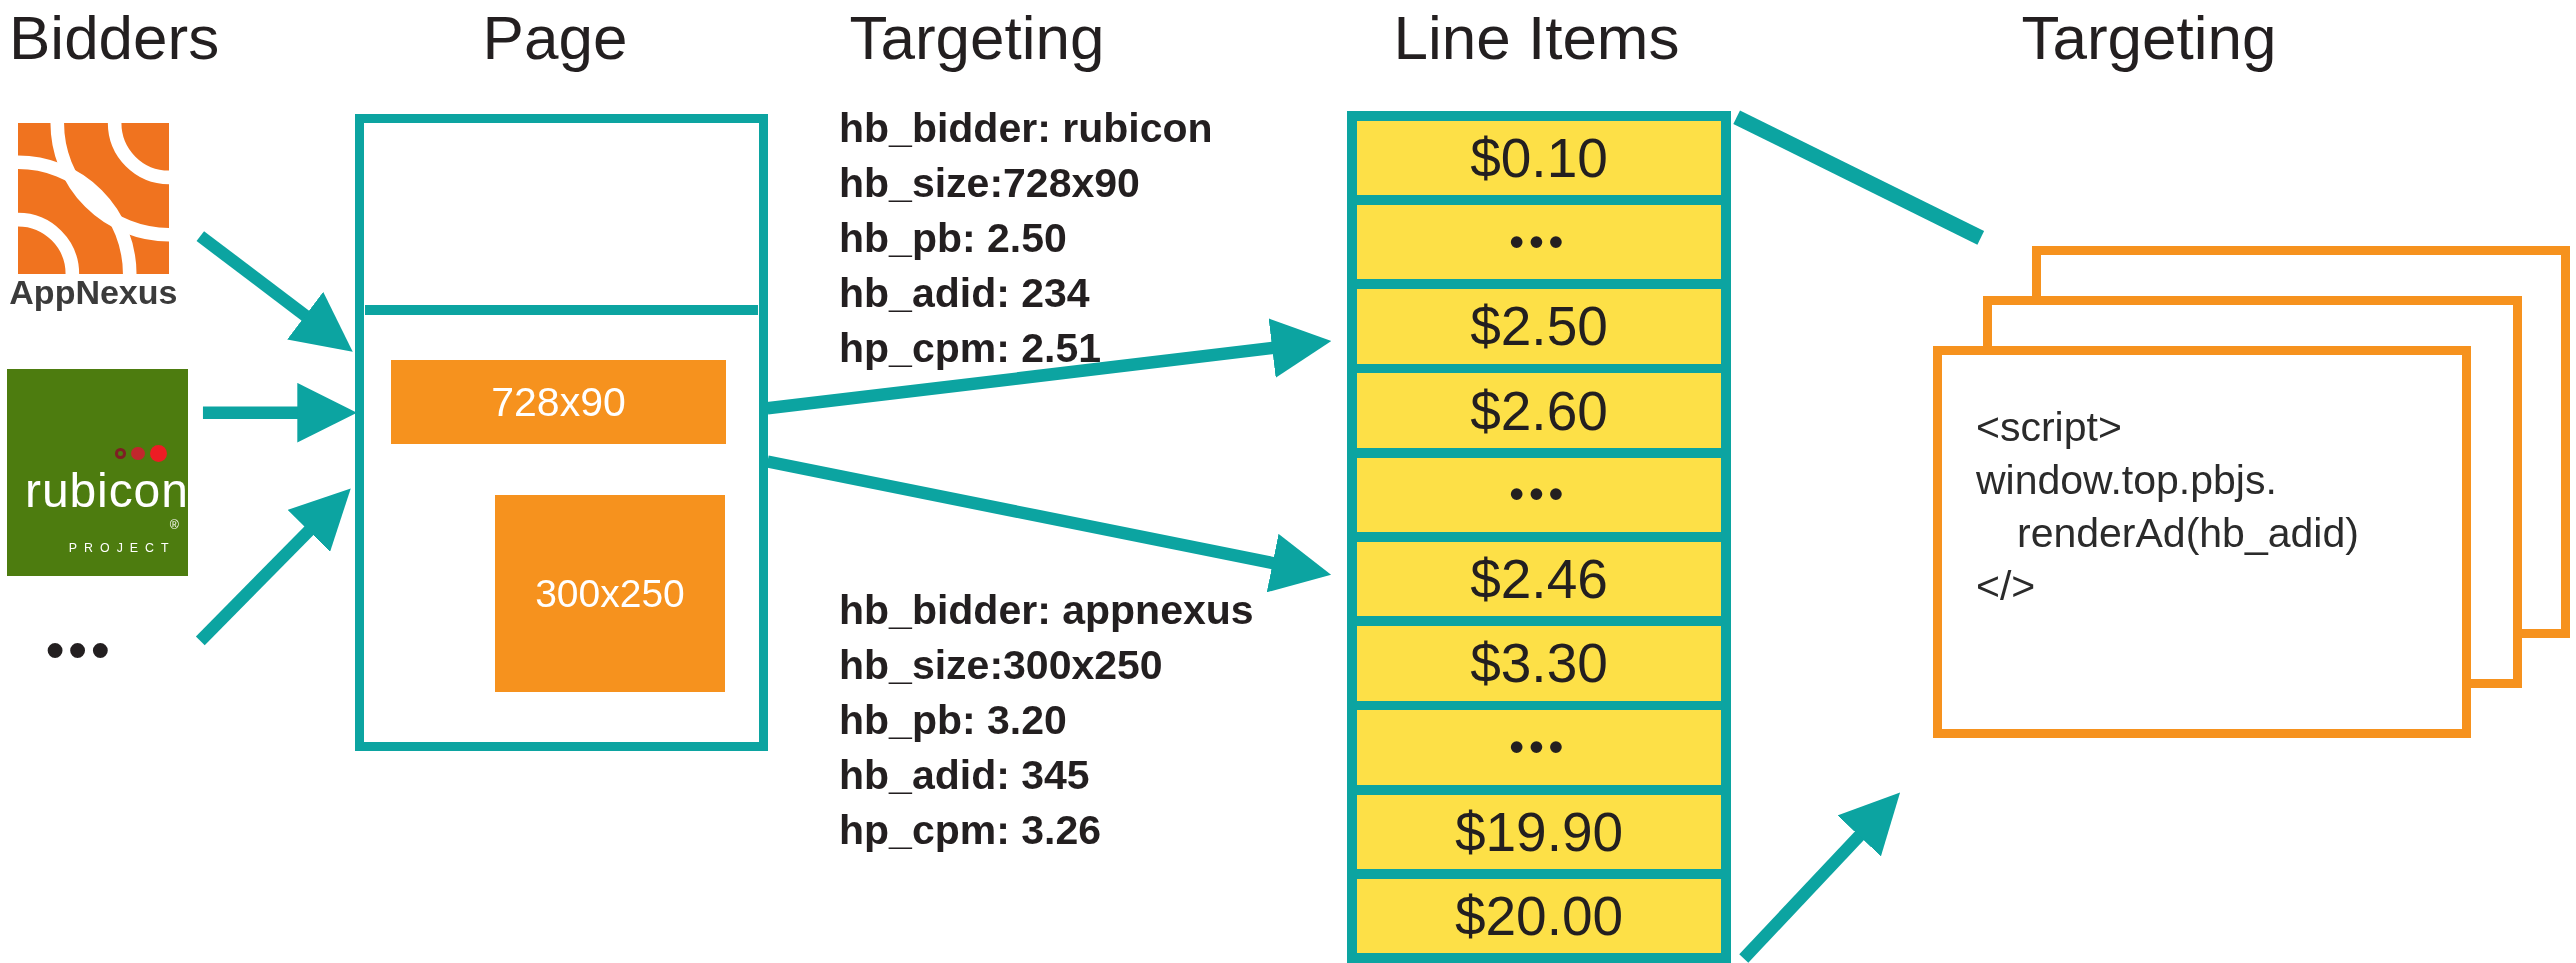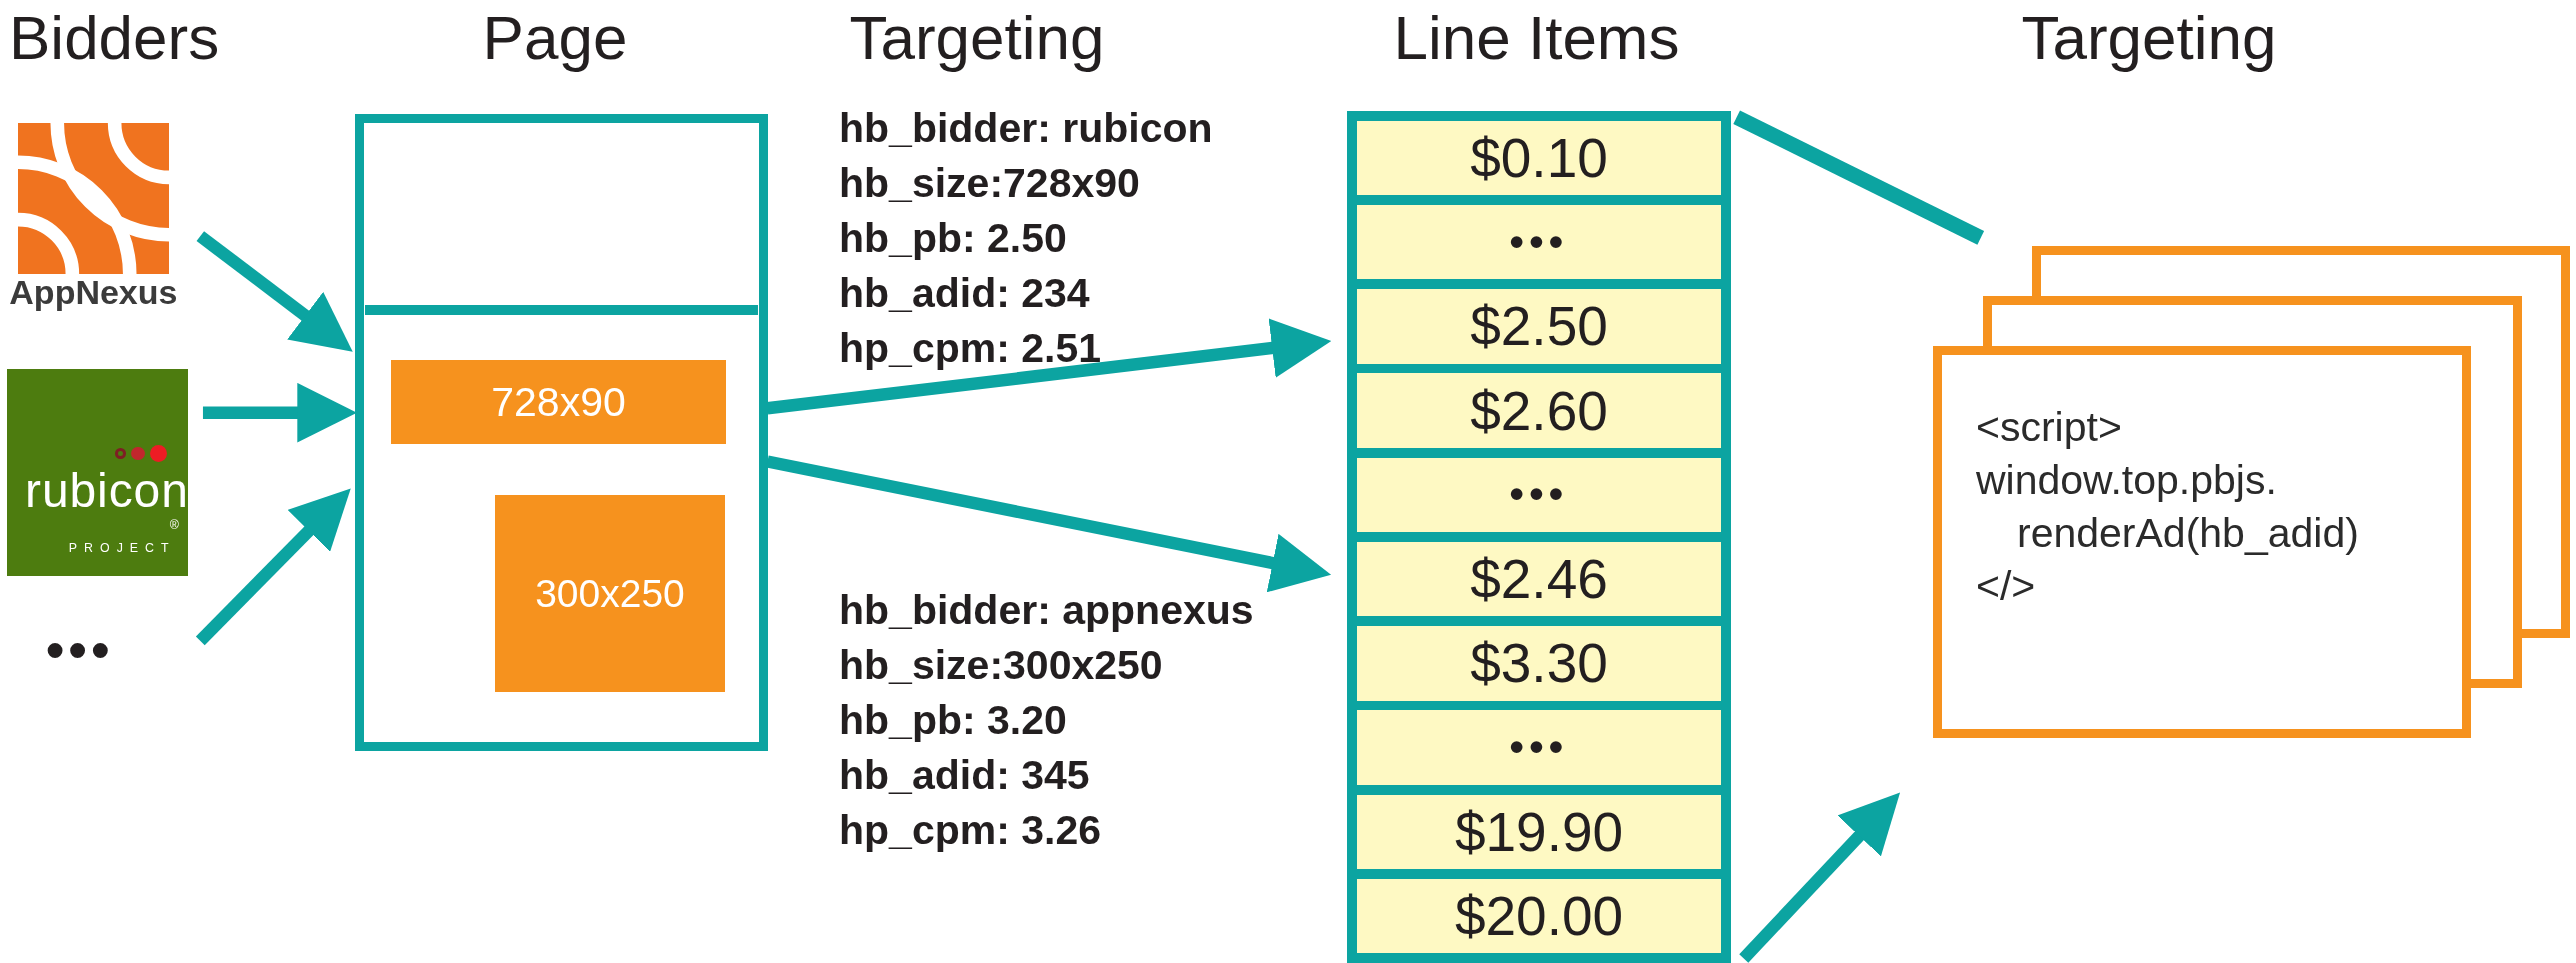--- a/index.html
+++ b/index.html
@@ -40,21 +40,21 @@
 
   
   .kv{position:absolute;left:839px;font-size:41px;font-weight:bold;line-height:55px;white-space:nowrap;color:#231F20;}
   #kv1{top:101px;}
   #kv2{top:583px;}
 
   
   .li-table{position:absolute;left:1347px;top:111px;width:384px;height:852px;
             background:#0CA4A1;box-sizing:border-box;padding:9.8px;
             display:flex;flex-direction:column;gap:9.8px;}
-  .li-row{flex:1;background:#fef9c3;display:flex;align-items:center;justify-content:center;
+  .li-row{flex:1;background:#fde047;display:flex;align-items:center;justify-content:center;
           font-size:55px;color:#231F20;}
   .li-row.dots{font-size:41px;font-weight:bold;letter-spacing:5.3px;}
 
   
   .card{position:absolute;border:9px solid #F6921E;background:#fff;box-sizing:border-box;}
   #card-back{left:2032px;top:246px;width:538px;height:392px;}
   #card-mid{left:1983px;top:296px;width:539px;height:392px;}
   #card-front{left:1933px;top:346px;width:538px;height:392px;}
   .code{position:absolute;left:1976px;top:401px;font-size:41px;line-height:53px;white-space:nowrap;color:#2B2B2B;}
   .code .indent{padding-left:41px;}

